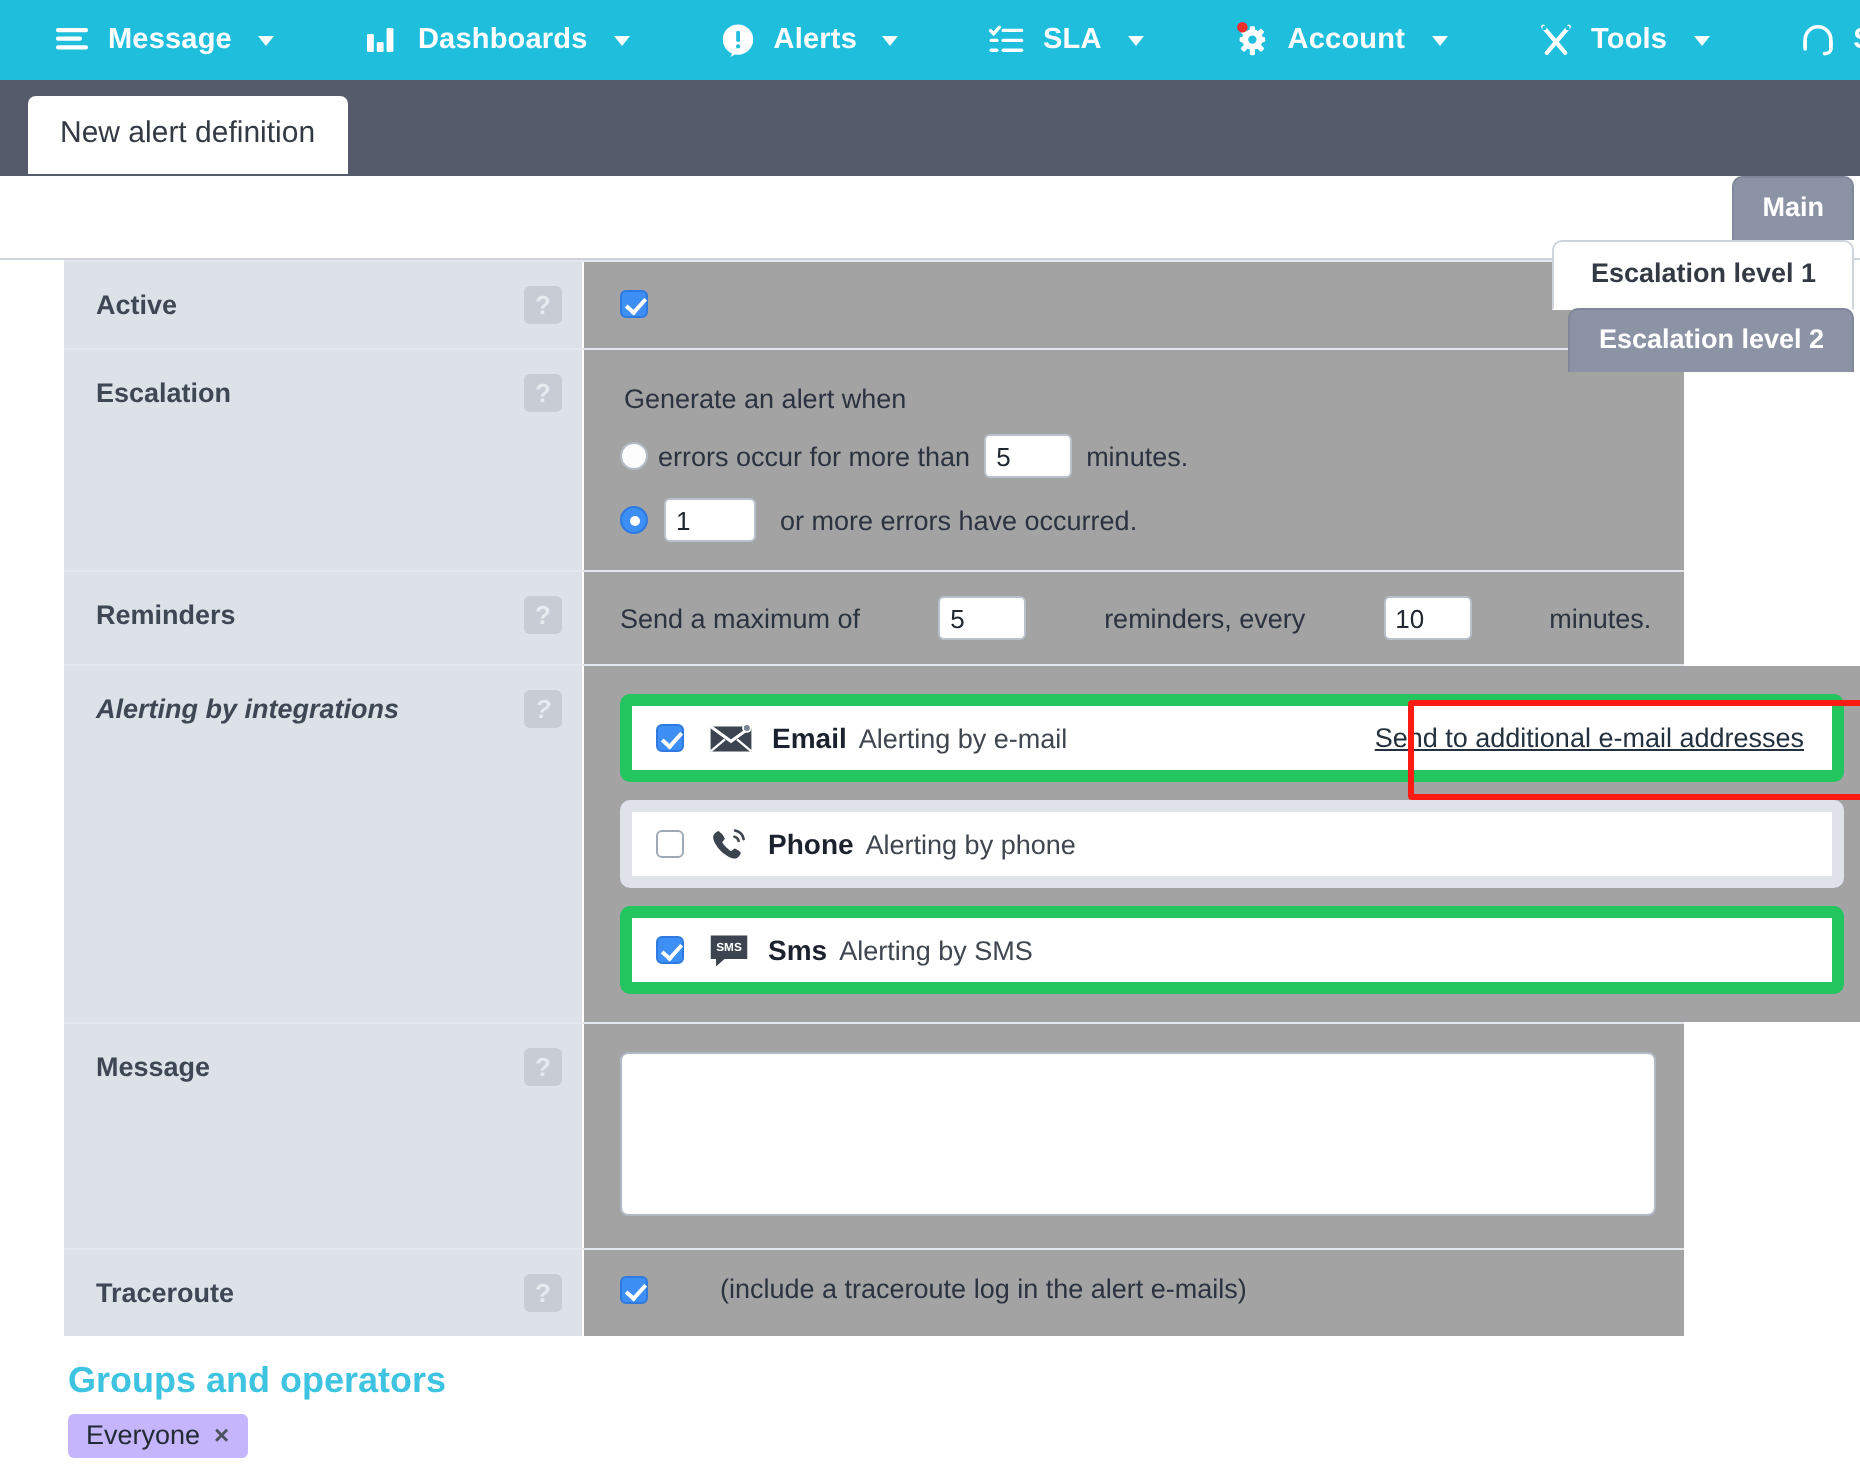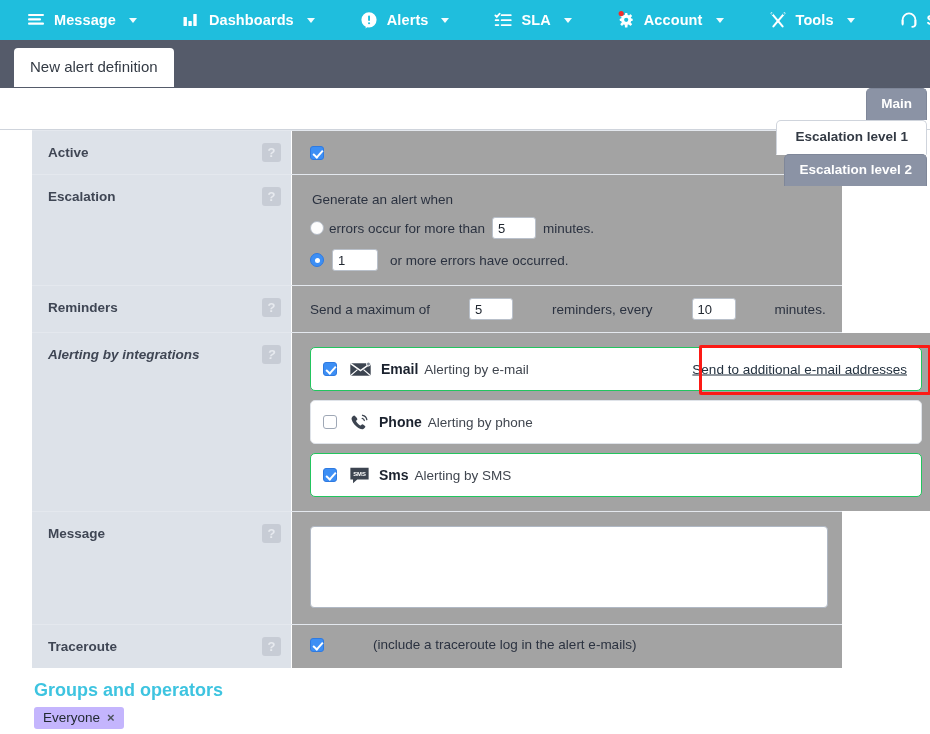--- a/index.html
+++ b/index.html
@@ -110,21 +110,21 @@
   .esc-line:last-child{ margin-bottom:2px; }
   .num{
     width:44px;height:22px;border:1px solid #b9c0ca;border-radius:3px;background:#ffffff;
     font-family:"Liberation Sans", sans-serif; font-size:13px; color:#222831;
     padding:0 5px; margin:0 7px; outline:none;
   }
   .num.w2{ width:46px; }
 
   
   .intg{
-    background:#ffffff; border:1px solid #22c55e; border-radius:5px;
+    background:#ffffff; border:6px solid #22c55e; border-radius:5px;
     height:44px; display:flex; align-items:center; padding:0 12px;
     margin-bottom:9px; position:relative;
   }
   .intg.off{ border-color:#dfe3e9; }
   .intg .nm{ font-weight:bold; font-size:14px; color:#1b222e; margin-left:9px; }
   .intg .ds{ font-size:13.5px; color:#40464f; margin-left:6px; }
   .intg .icn{ margin-left:12px; display:flex; align-items:center; }
   .addlink{
     position:absolute; right:14px; top:50%; transform:translateY(-50%);
     font-size:13.5px; color:#23313f; text-decoration:underline; cursor:pointer;
@@ -400,21 +400,21 @@
   </div>
 
   <div class="row">
     <div class="lbl">
       <span>Traceroute</span>
       <span class="q">?</span>
     </div>
     <div class="fld">
       <div class="inl">
         <span class="cb on"></span>
-        <span style="margin-left:17px;">(include a traceroute log in the alert e-mails)</span>
+        <span style="margin-left:4px;">(include a traceroute log in the alert e-mails)</span>
       </div>
     </div>
   </div>
 </div>
 
 <div class="groups">
   <div class="g-title">Groups and operators</div>
 
   <span class="chip">
     <span>Everyone</span>

